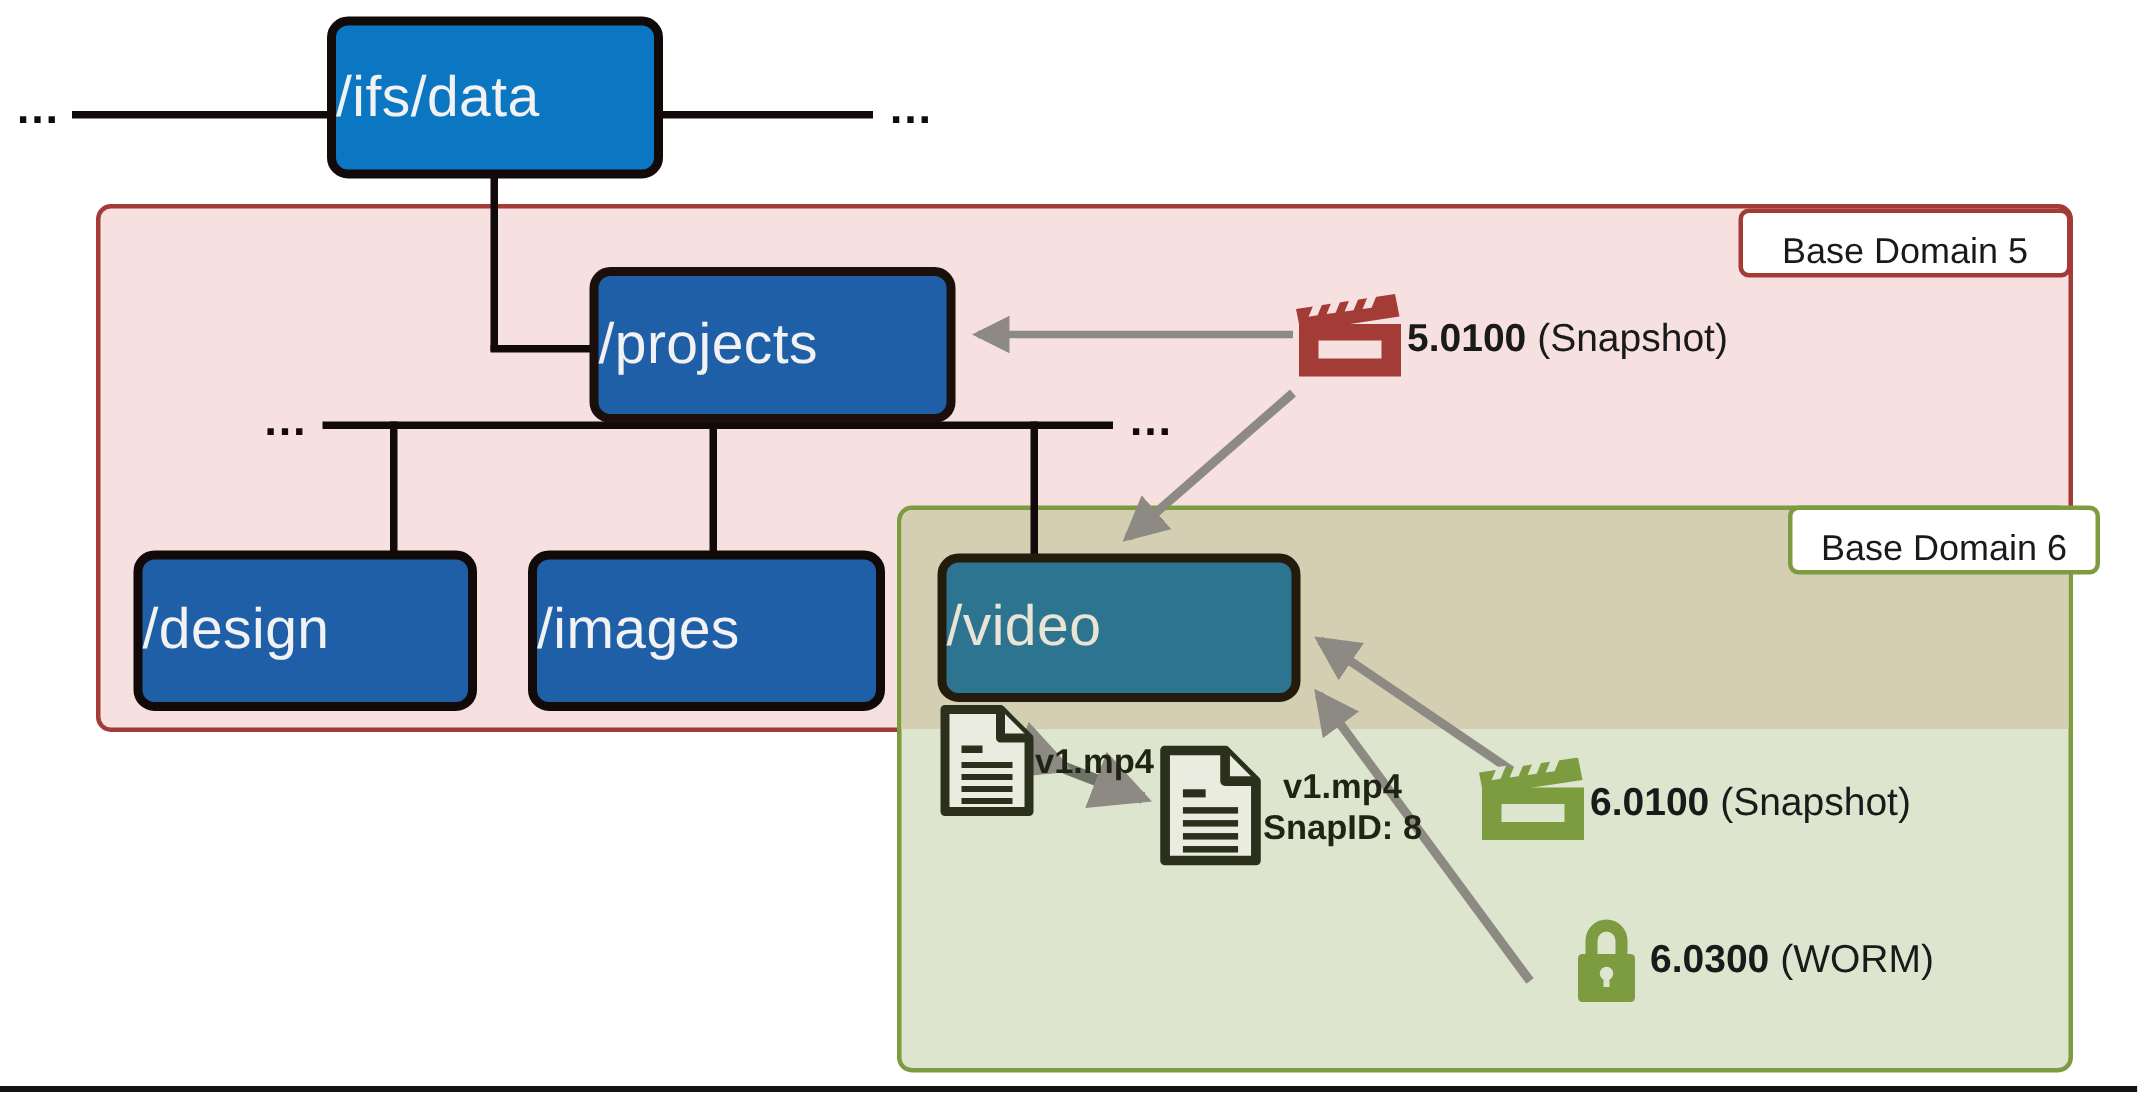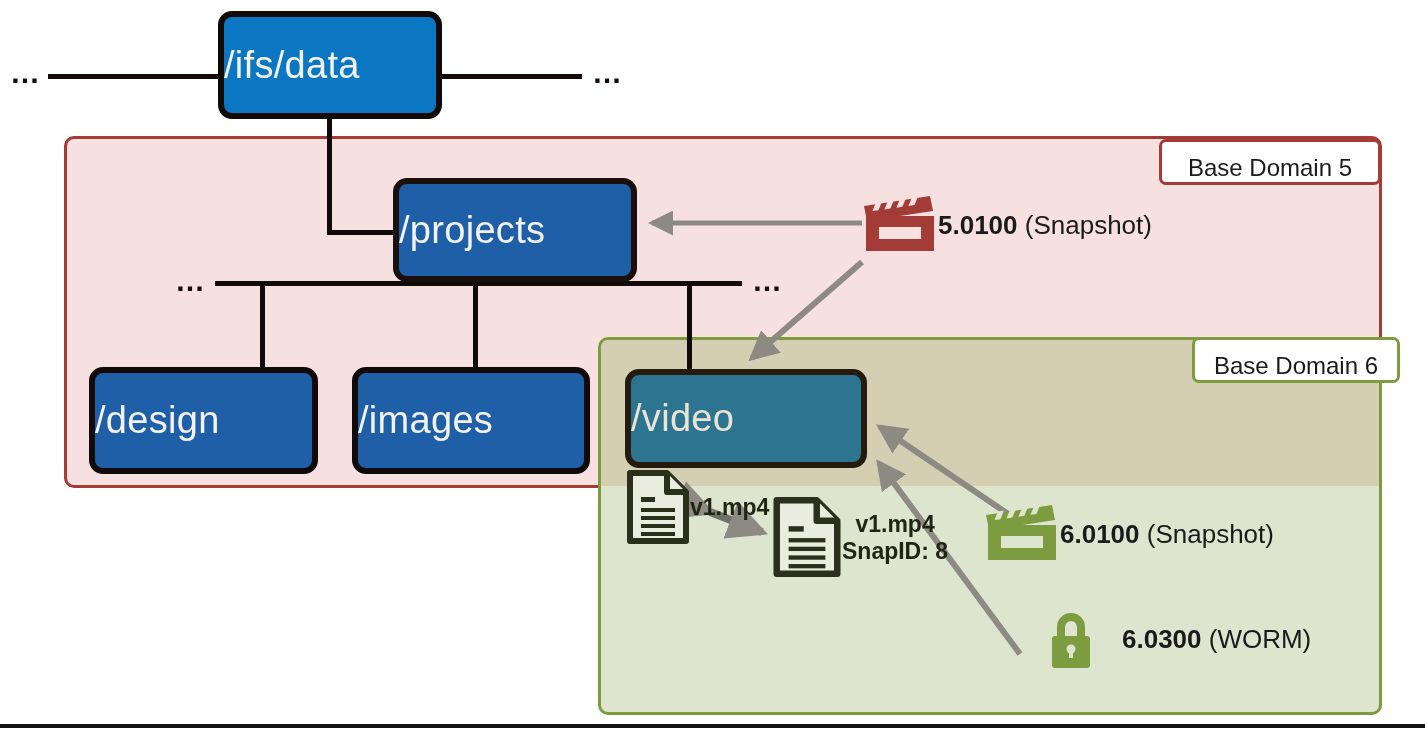--- a/index.html
+++ b/index.html
@@ -260,21 +260,21 @@
           <path d="M26,4.7 L32,3.8 L28.4,12.5 L22.4,13.4 Z"></path>
           <path d="M38,3.0 L44,2.1 L40.4,10.8 L34.4,11.7 Z"></path>
           <path d="M50,1.3 L56,0.4 L52.4,9.1 L46.4,10.0 Z"></path>
           <rect x="17" y="31" width="42" height="12"></rect>
         </g>
       </svg>
     </span>
     <span class="legend-text"><span class="code">6.0100</span> <span>(Snapshot)</span></span>
   </div>
 
-  <div class="legend-row" style="left:1042px; top:608px; gap:22px;">
+  <div class="legend-row" style="left:1042px; top:608px; ">
     <span>
       <svg width="58" height="62" viewBox="0 0 58 62">
         <path d="M15,30 L15,19 a14,14 0 0 1 28,0 L43,30 L35,30 L35,19 a6,6 0 0 0 -12,0 L23,30 Z" fill="#7c9c3f"></path>
         <rect x="10" y="28" width="38" height="32" rx="3" fill="#7c9c3f"></rect>
         <circle cx="29" cy="41" r="4.5" fill="#dde5cf"></circle>
         <rect x="27" y="41" width="4" height="9" fill="#dde5cf"></rect>
       </svg>
     </span>
     <span class="legend-text"><span class="code">6.0300</span> <span>(WORM)</span></span>
   </div>

